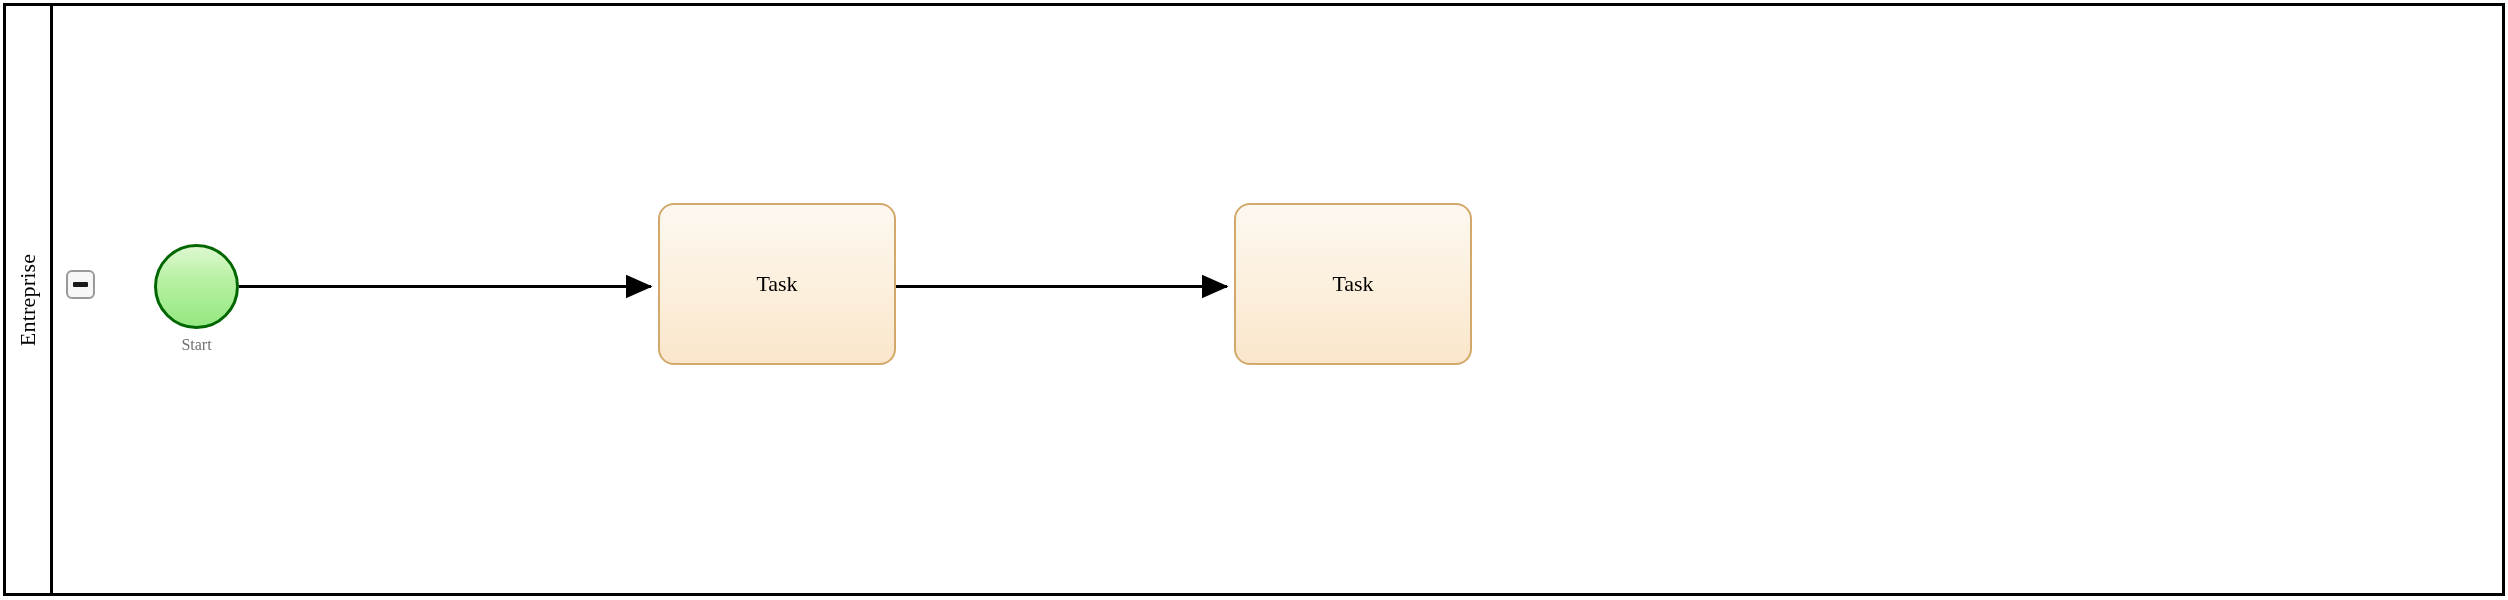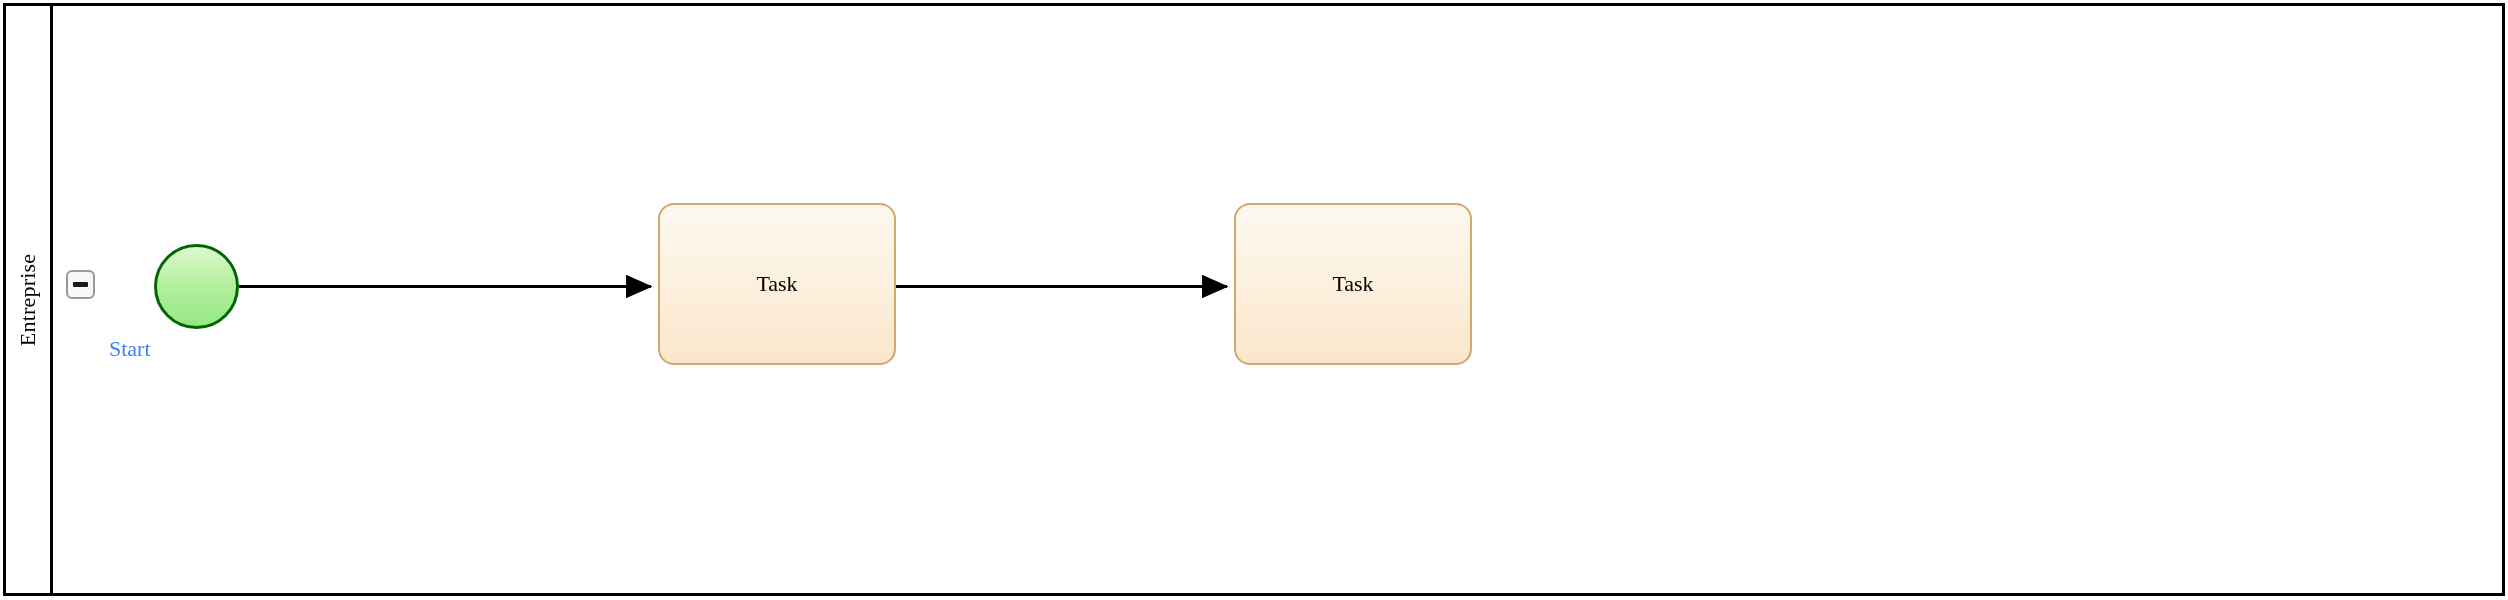--- a/index.html
+++ b/index.html
@@ -102,23 +102,24 @@
     box-sizing: border-box;
     border-radius: 50%;
     border: 3px solid #006600;
     background: linear-gradient(to bottom, #ddf8cf 0%, #b5f0a0 45%, #95e882 100%);
   }
   .event-label {
     position: absolute;
     left: 56px;    
     top: 330px;
     width: 175px;
+    text-align: center;
     font-family: "Liberation Serif", "DejaVu Serif", serif;
-    font-size: 22px;
-    color: #3b82f6;
+    font-size: 16px;
+    color: #737373;
     white-space: nowrap;
   }
 
   
   .task {
     position: absolute;
     box-sizing: border-box;
     border: 2px solid #d3a86b;
     border-radius: 16px;
     background: linear-gradient(to bottom, #fdf8f0 0%, #fcefdc 55%, #fae6cb 100%);

